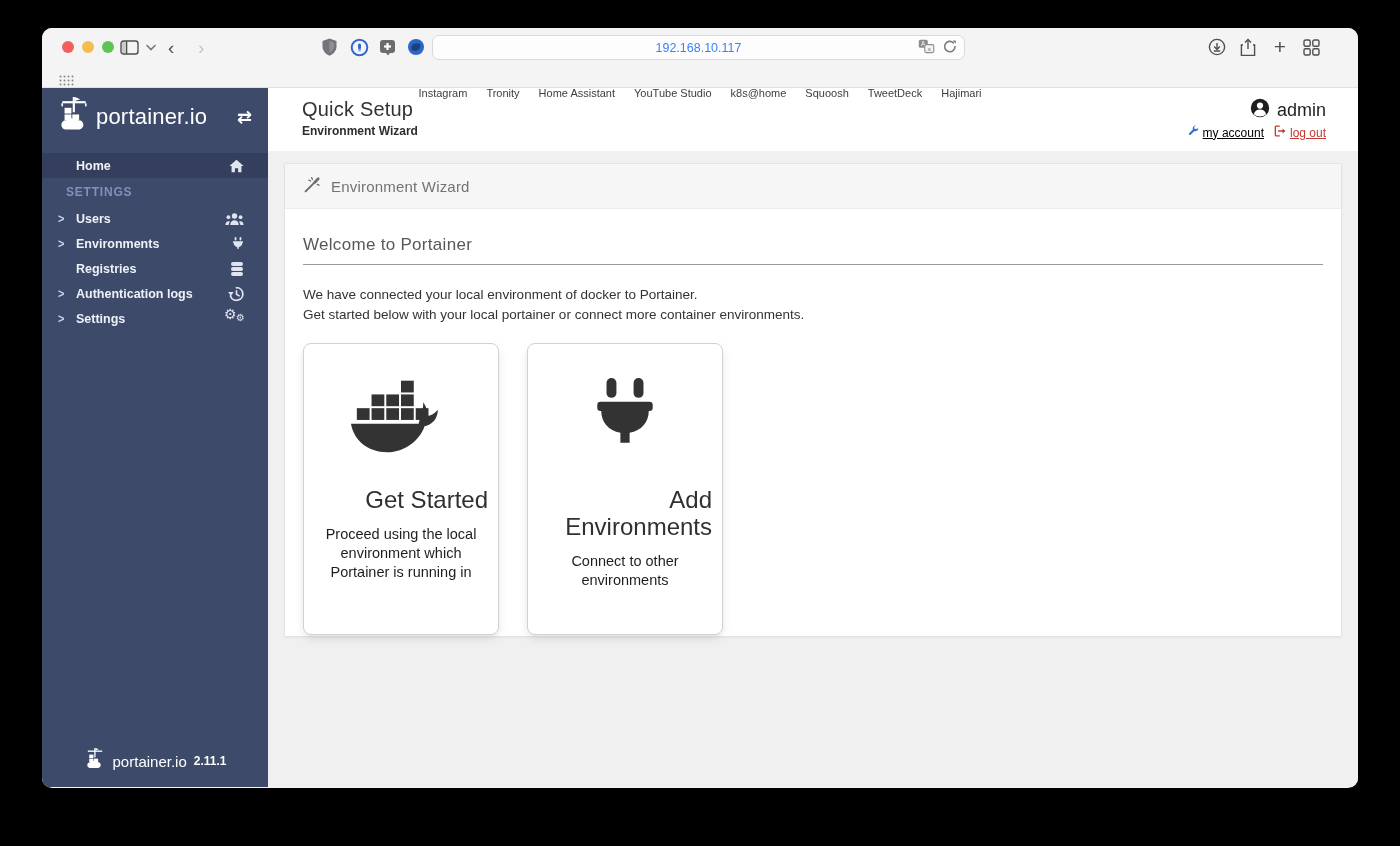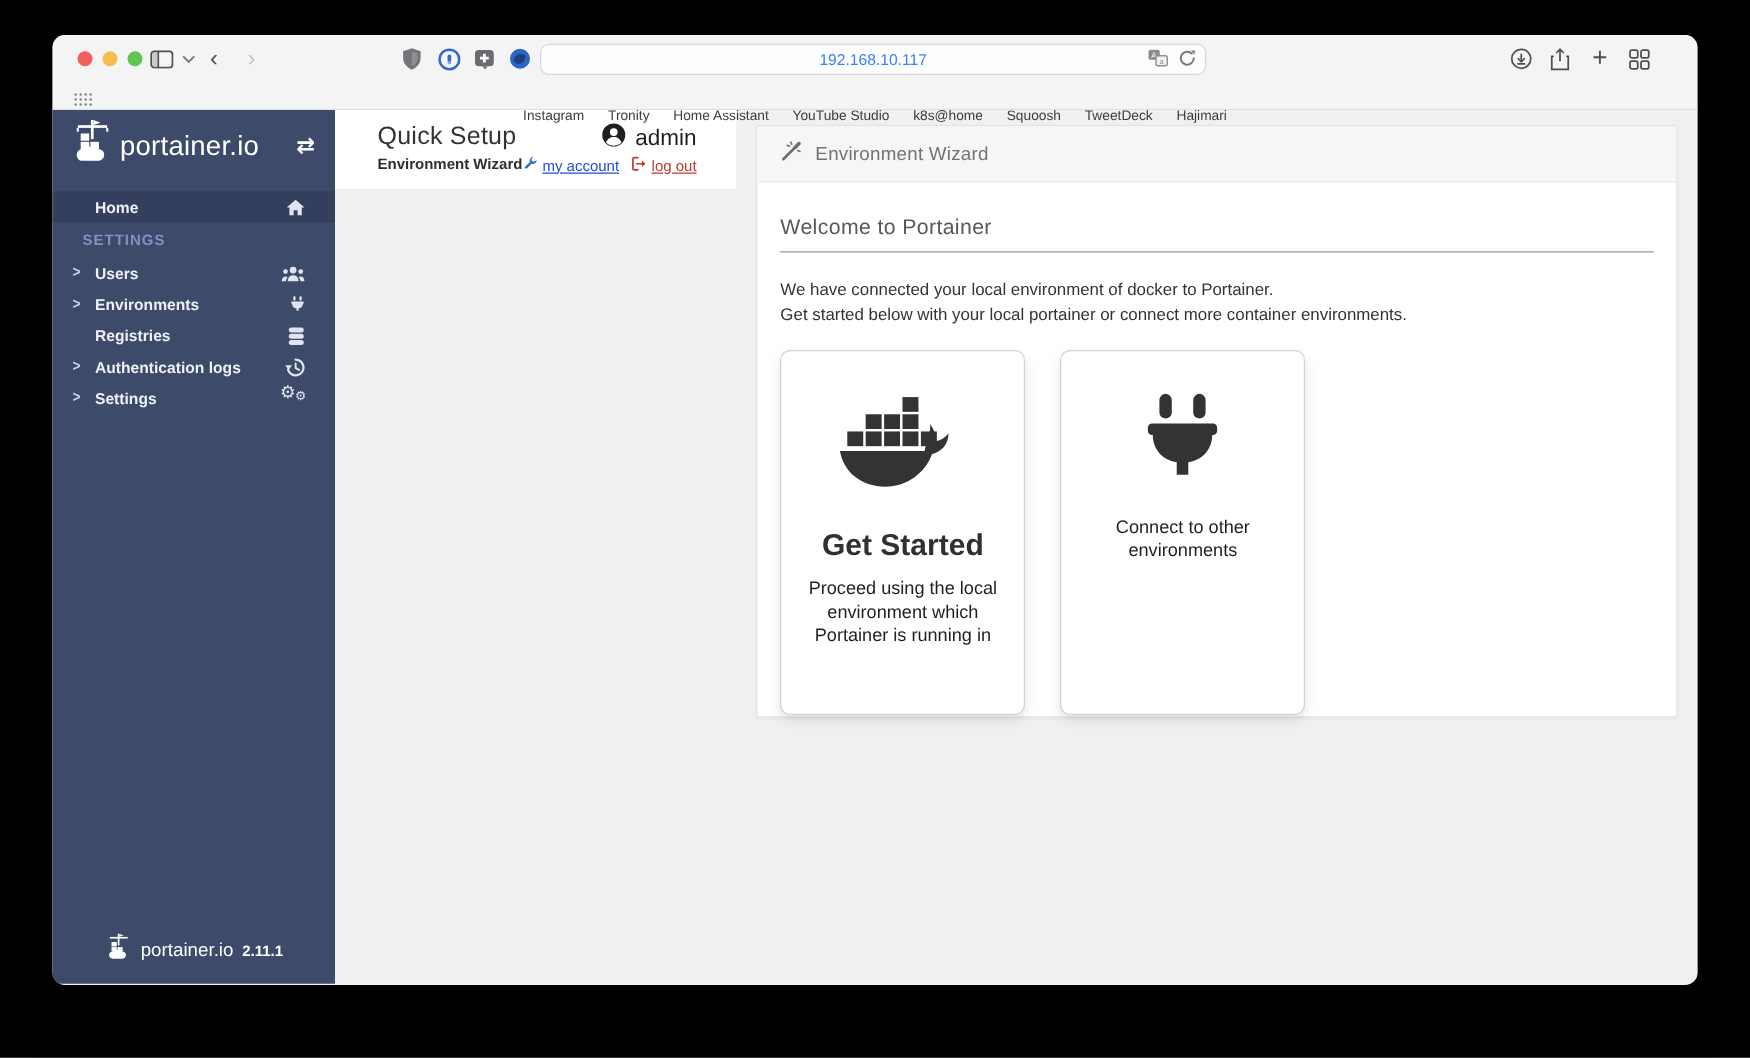--- a/index.html
+++ b/index.html
@@ -45,43 +45,43 @@
   .menu-row .r-icon { position:absolute; right:24px; top:50%; transform:translateY(-50%); display:flex; align-items:center; color:#dfe4f0; }
   .section-label { color:#8091c0; font-size:12px; font-weight:700; letter-spacing:.8px; padding:7px 0 7px 24px; }
   .cogs { position:relative; width:18px; height:16px; }
   .cogs .cog-a { position:absolute; left:-2px; top:-5px; font-size:14px; color:#dfe4f0; font-family:"DejaVu Sans",sans-serif; }
   .cogs .cog-b { position:absolute; right:-1px; top:1px; font-size:10px; color:#dfe4f0; font-family:"DejaVu Sans",sans-serif; }
   .side-footer { position:absolute; bottom:12px; left:0; width:100%; display:flex; align-items:center; justify-content:center; gap:7px; color:#fff; }
   .side-footer .f-logo-text { font-size:15px; font-weight:500; }
   .side-footer .f-version { font-size:12px; font-weight:700; }
 
   
-  .main { flex:1; display:flex; flex-direction:row; background:#f0f0f0; min-width:0; }
+  .main { flex:1; display:flex; flex-direction:column; background:#f0f0f0; min-width:0; }
   .main-header { height:63px; background:#fff; display:flex; justify-content:space-between; padding:10px 32px 0 34px; }
   .mh-title { font-size:20px; color:#333; font-weight:500; letter-spacing:.2px; }
   .mh-sub { font-size:12px; color:#2e2e2e; font-weight:600; margin-top:3px; }
   .mh-right { text-align:right; }
   .mh-user { display:flex; align-items:center; justify-content:flex-end; gap:7px; font-size:18px; color:#1f1f1f; font-weight:500; }
   .mh-links { margin-top:2px; font-size:12px; display:flex; gap:10px; justify-content:flex-end; align-items:center; }
   .lnk { display:inline-flex; align-items:center; gap:4px; cursor:pointer; text-decoration:underline; }
-  .lnk-account { color:#1d4ed8; }
+  .lnk-account { color:#000000; }
   .lnk-logout { color:#bf3a30; }
 
   .page { flex:1; position:relative; }
   .panel { position:absolute; left:16px; right:16px; top:12px; height:474px; background:#fff;
            border:1px solid #e3e3e3; border-radius:2px; box-shadow:0 1px 2px rgba(0,0,0,.04); }
   .panel-header { height:45px; background:#f6f6f6; border-bottom:1px solid #ececec; display:flex; align-items:center; padding-left:18px; gap:10px; color:#737373; font-size:15px; letter-spacing:.2px; }
   .panel-body { padding:26px 18px 0 18px; }
   .welcome-h { font-size:17px; color:#585858; letter-spacing:.3px; padding-bottom:9px; border-bottom:1px solid #9a9a9a; }
   .intro { margin-top:20px; font-size:13.5px; color:#333; line-height:20px; }
   .cards { display:flex; gap:28px; margin-top:18px; }
   .card { width:196px; height:292px; background:#fff; border:1px solid #d2d2d2; border-radius:8px;
           box-shadow:0 4px 10px -2px rgba(160,170,166,.45); text-align:center; padding-top:26px; cursor:pointer; }
   .card-icon { height:94px; display:flex; align-items:center; justify-content:center; }
-  .card-title { margin-top:22px; font-size:24px; color:#303030; font-weight:700; line-height:27px; padding:0 10px; }
+  .card-title { margin-top:22px; font-size:24px; color:#303030; font-weight:400; line-height:27px; padding:0 10px;text-align:right; }
   .card-desc { margin-top:12px; font-size:14.5px; color:#1f1f1f; line-height:19px; padding:0 16px; }
 </style>
 </head>
 <body>
 
 <div class="window">
 
   <div class="toolbar">
     <div class="traffic">
       <span class="tl-red"></span>
@@ -418,20 +418,21 @@
               <div class="card">
                 <div class="card-icon">
                   <svg width="66" height="84" viewBox="0 0 100 122">
                       <g fill="#333">
                         <rect x="22" y="2" width="15" height="30" rx="7.5"></rect>
                         <rect x="63" y="2" width="15" height="30" rx="7.5"></rect>
                         <path d="M13 38 h74 a5 5 0 0 1 5 5 v4 a5 5 0 0 1 -5 5 h-1 c0 17-11 30-29 33 v15 h-14 v-15 C25 82 14 69 14 52 h-1 a5 5 0 0 1 -5-5 v-4 a5 5 0 0 1 5-5 Z"></path>
                       </g>
                     </svg>
                 </div>
+                <div class="card-title">Add Environments</div>
                 <div class="card-desc">Connect to other environments</div>
               </div>
             </div>
           </div>
         </div>
       </div>
     </div>
   </div>
 </div>
 

